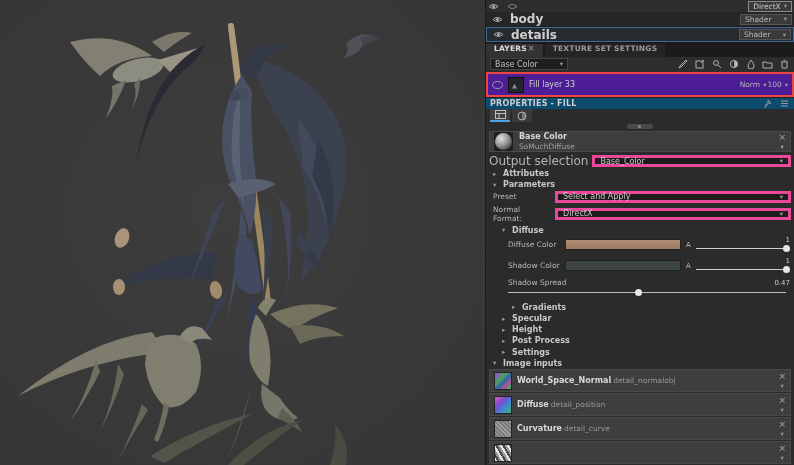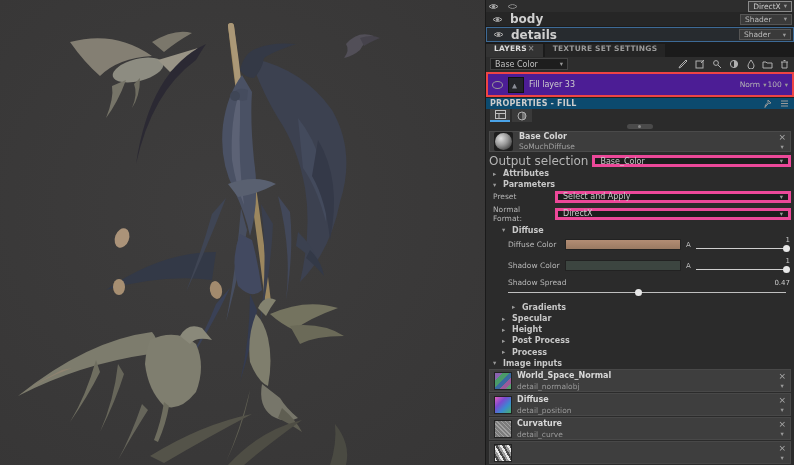--- a/index.html
+++ b/index.html
@@ -102,21 +102,21 @@
   .spreadtrack .line { position:absolute; left:0; right:0; top:5px; height:1px; background:#bfbfbf; }
   .spreadtrack .knob { top:2px; margin-left:-4px; }
 
   .imgcard { margin:0 3px 1px 3px; height:23px; background:#3e3e3e; border:1px solid #484848;
              display:flex; align-items:center; gap:5px; padding:0 4px; flex:none; }
   .ithumb { width:18px; height:18px; border:1px solid #222; flex:none; }
   .ithumb.normal { background:linear-gradient(135deg,#8a63b0 0 25%, #4a9a6a 25% 45%, #3a6aa0 45% 65%, #9a5a9a 65% 82%, #58a070 82%); }
   .ithumb.position { background:linear-gradient(135deg,#e060c0, #7a4ad0 35%, #3a8ad0 65%, #4ab06a); }
   .ithumb.curvature { background:#8d8d8d repeating-linear-gradient(45deg, rgba(255,255,255,.18) 0 1px, rgba(0,0,0,.12) 1px 3px); }
   .ithumb.ao { background:repeating-linear-gradient(60deg,#e8e8e8 0 2px, #4a4a4a 2px 4px, #9a9a9a 4px 6px); }
-  .itxt { display:flex; flex-direction:column; gap:2px; min-width:0; }
+  .itxt { display:flex; flex-direction:row; gap:2px; min-width:0; }
   .ititle { font-weight:bold; color:#d8d8d8; font-size:8px; white-space:nowrap; }
   .isub { color:#9a9a9a; font-size:7.5px; }
   .iright { margin-left:auto; display:flex; flex-direction:column; align-items:center; gap:1px; color:#999; }
   .xmark { font-size:9px; color:#aaa; }
 </style>
 </head>
 <body>
 
 <div class="app">
 
@@ -463,21 +463,21 @@
     <div class="sect ind1">
       <span class="arr">▸</span>
       <span>Height</span>
     </div>
     <div class="sect ind1">
       <span class="arr">▸</span>
       <span>Post Process</span>
     </div>
     <div class="sect ind1">
       <span class="arr">▸</span>
-      <span>Process</span>
+      <span>Settings</span>
     </div>
     <div class="sect">
       <span class="arr">▾</span>
       <span>Image inputs</span>
     </div>
 
     <div class="imgcard">
       <span class="ithumb normal"></span>
       <span class="itxt">
         <span class="ititle">World_Space_Normal</span>

